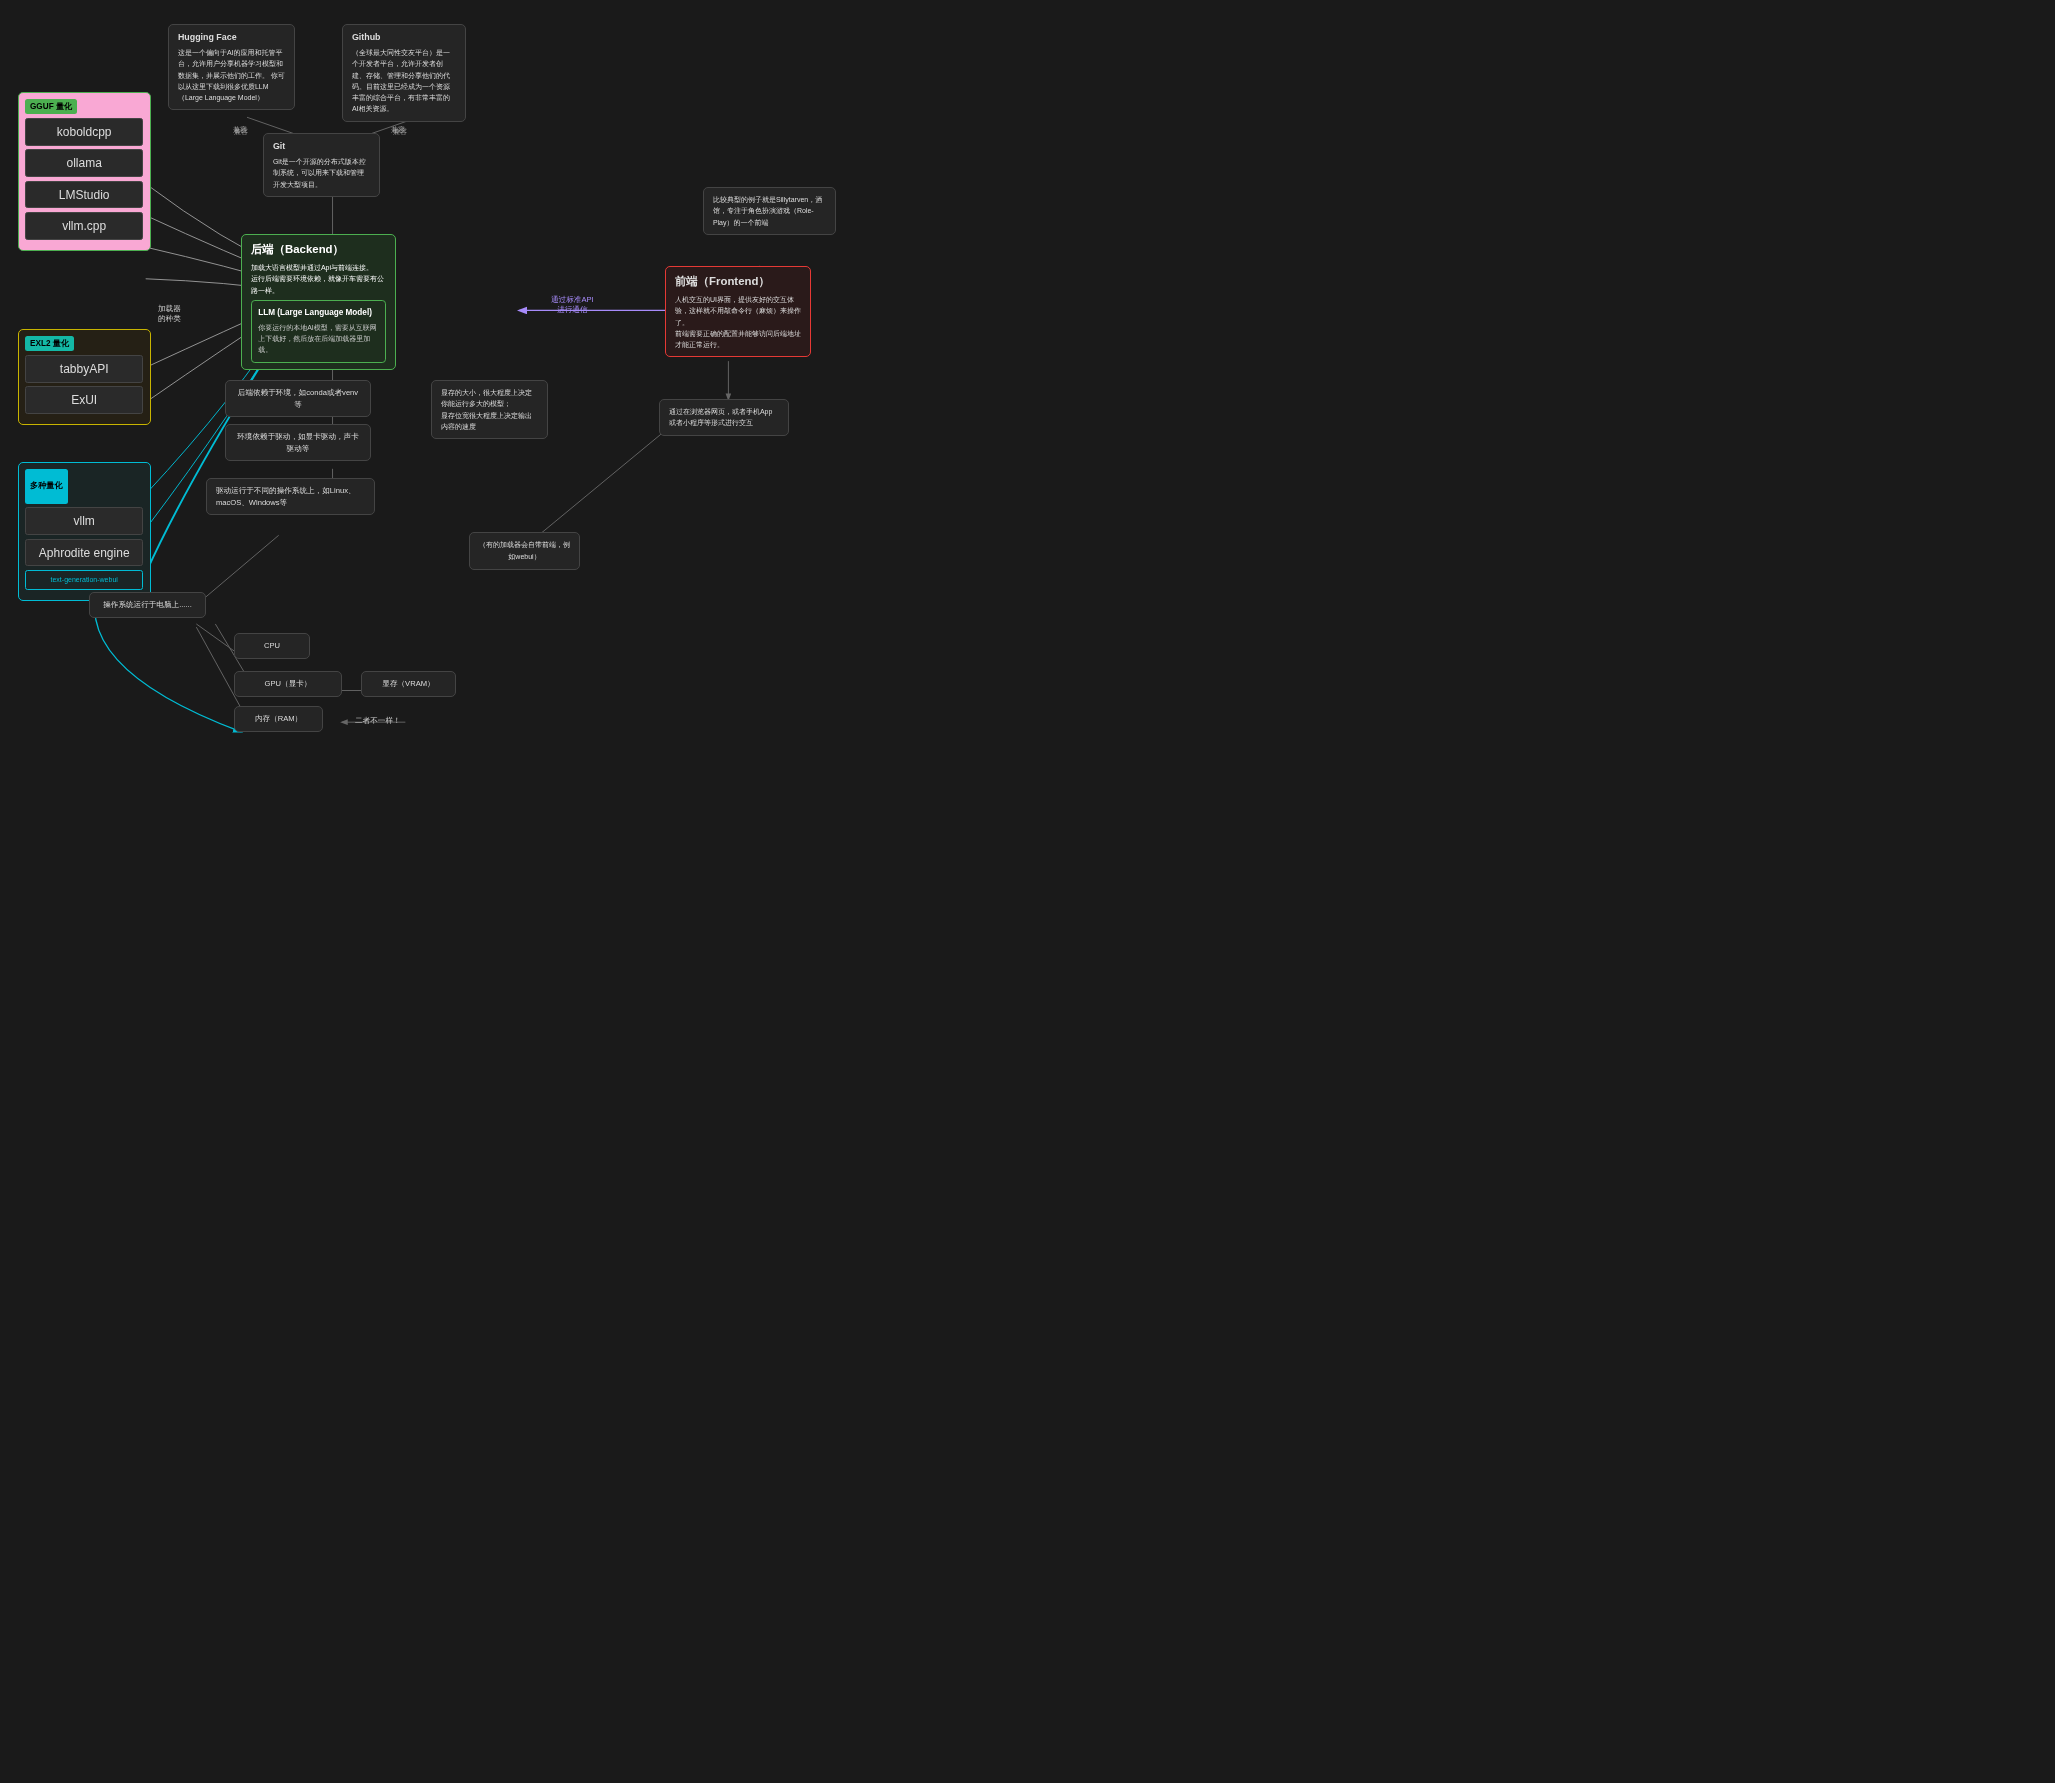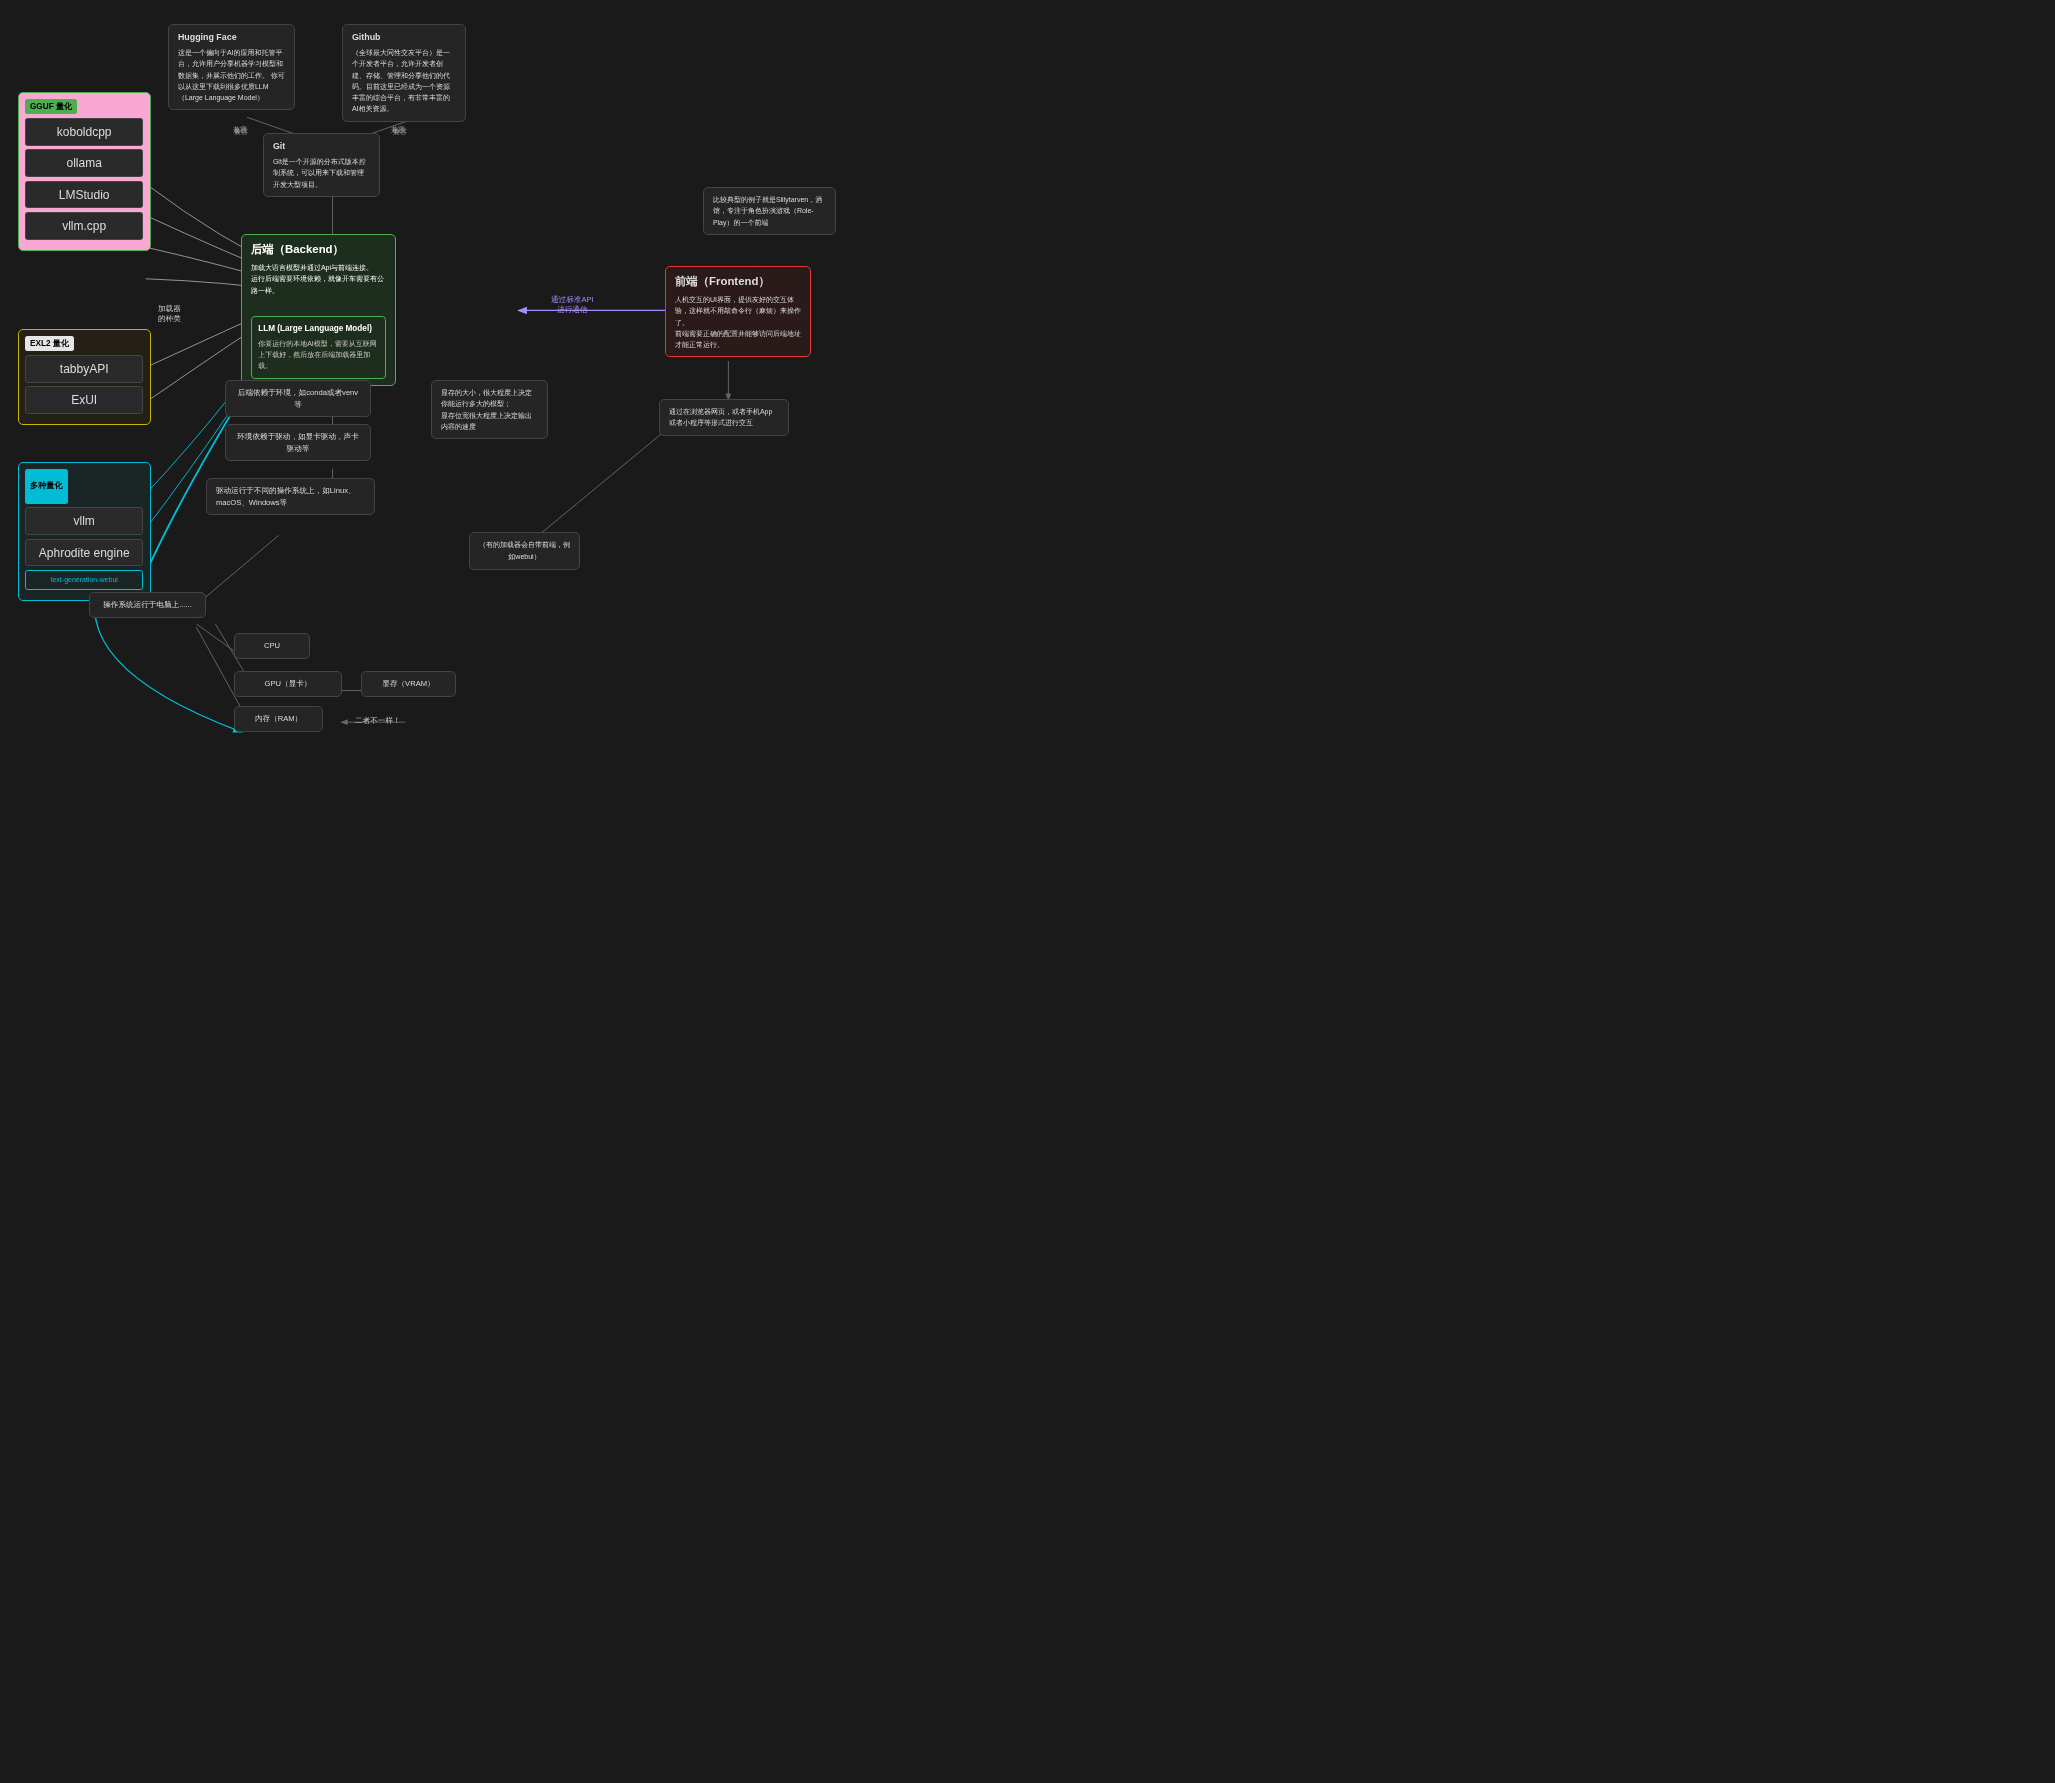--- a/index.html
+++ b/index.html
@@ -58,21 +58,21 @@
       background: #4caf50;
       color: #000;
       font-weight: bold;
       border-radius: 2.5px;
       padding: 1.3px 5px;
       display: inline-block;
       margin-bottom: 3.8px;
       font-size: 8.2px;
     }
     .label-yellow {
-      background: #e5e5e5;
+      background: #14b8a6;
       color: #000;
       font-weight: bold;
       border-radius: 2.5px;
       padding: 1.3px 5px;
       display: inline-block;
       margin-bottom: 3.8px;
       font-size: 8.2px;
     }
     .label-teal {
       background: #00bcd4;
@@ -227,21 +227,21 @@
     <div class="list-item">Aphrodite engine</div>
     <div class="list-item" style="background:#1a2525;border-color:#00bcd4;color:#00bcd4;font-size:7px;">text-generation-webui</div>
   </div>
 
   <div class="arrow-label" style="left:158px;top:304px;font-size:7.6px;color:#ccc;">加载器<br>的种类</div>
 
   <div class="node node-backend" style="left:241px;top:234px;width:155px;">
     <div class="node-title-large">后端（Backend）</div>
     <div style="font-size:7px;line-height:1.6;">加载大语言模型并通过Api与前端连接。<br>运行后端需要环境依赖，就像开车需要有公路一样。</div>
 
-    <div style="background:#1e2e1e;border:1px solid #4caf50;border-radius:3.8px;padding:6.3px;margin-top:20px;">
+    <div style="background:#1e2e1e;border:1px solid #4caf50;border-radius:3.8px;padding:6.3px;margin-top:4px;">
       <div style="font-size:8.2px;font-weight:bold;color:#fff;margin-bottom:2.5px;">LLM (Large Language Model)</div>
       <div style="font-size:7px;line-height:1.6;color:#ccc;">你要运行的本地AI模型，需要从互联网上下载好，然后放在后端加载器里加载。</div>
     </div>
   </div>
 
   <div class="node node-red-border" style="left:665px;top:266px;width:146px;">
     <div class="node-title-large">前端（Frontend）</div>
     <div style="font-size:7px;line-height:1.6;">人机交互的UI界面，提供友好的交互体验，这样就不用敲命令行（麻烦）来操作了。<br>前端需要正确的配置并能够访问后端地址才能正常运行。</div>
   </div>
 

